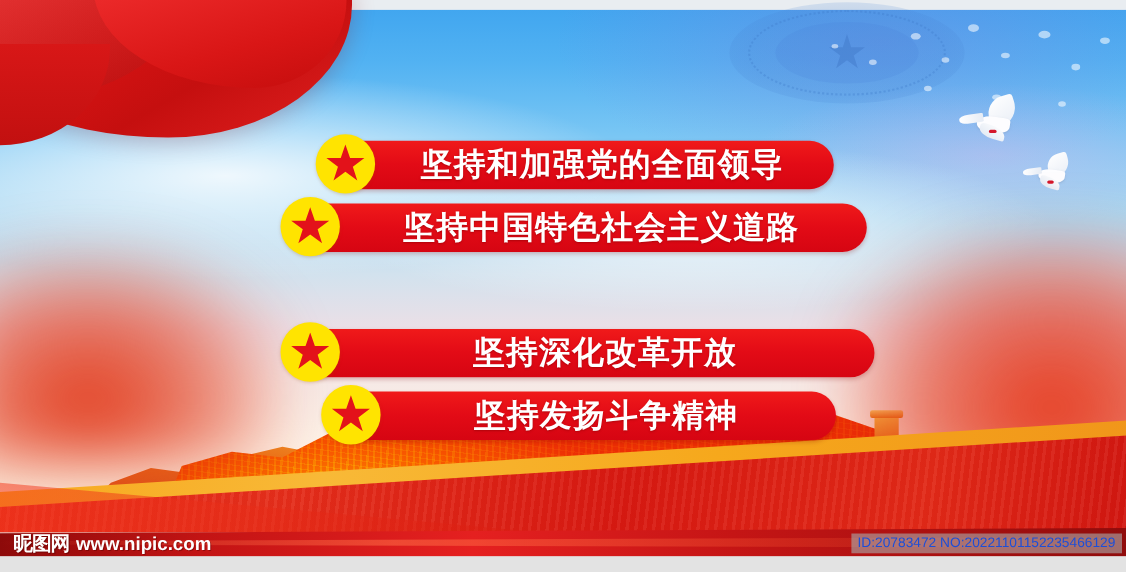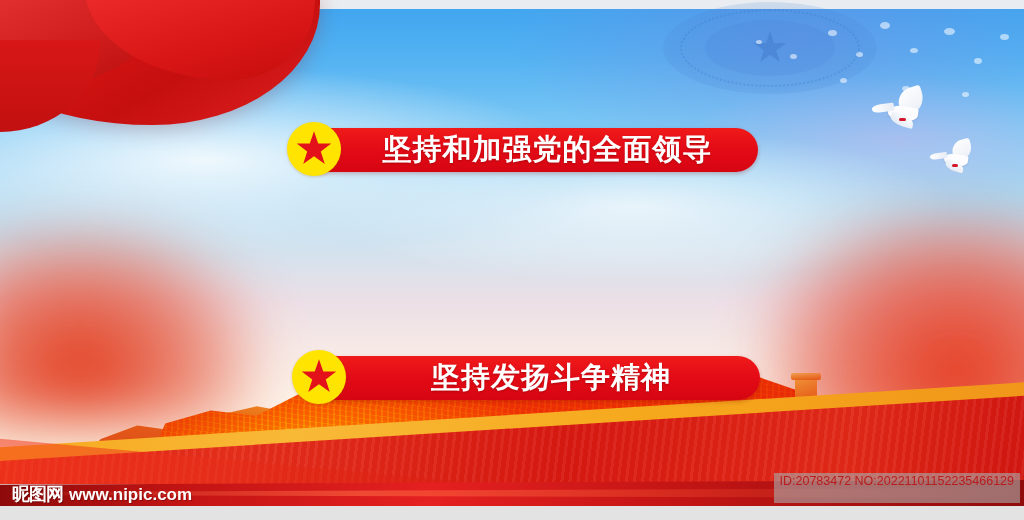--- a/index.html
+++ b/index.html
@@ -331,23 +331,23 @@
     font-weight: bold;
     color: #ffffff;
     letter-spacing: 0px;
     text-shadow: 1px 1px 0 rgba(90,0,0,0.45);
     line-height: 1;
   }
   .wm-id {
     position: absolute;
     right: 4px; bottom: 17px;
     background: rgba(170,170,170,0.62);
-    color: #b91c1c;
+    color: #1d4ed8;
     font-size: 12.5px;
-    padding: 1px 6px 14px 6px;
+    padding: 1px 6px 2px 6px;
     line-height: 1.2;
     letter-spacing: 0px;
     white-space: nowrap;
   }
 
   
   .top-strip {
     position: absolute;
     left: 0; top: 0;
     width: 1024px; height: 9px;
@@ -422,22 +422,36 @@
   <div class="banners">
 
     <div class="banner-row" style="left:291px; top:128px; width:455px;">
       <div class="bar"></div>
       <div class="bar-text">坚持和加强党的全面领导</div>
       <div class="star-badge">
           <div class="s"></div>
         </div>
     </div>
 
-
-
+    <div class="banner-row" style="left:259px; top:185px; width:517px;">
+      <div class="bar"></div>
+      <div class="bar-text">坚持中国特色社会主义道路</div>
+      <div class="star-badge">
+          <div class="s"></div>
+        </div>
+    </div>
+
+
+    <div class="banner-row" style="left:259px; top:299px; width:524px;">
+      <div class="bar"></div>
+      <div class="bar-text">坚持深化改革开放</div>
+      <div class="star-badge">
+          <div class="s"></div>
+        </div>
+    </div>
 
     <div class="banner-row" style="left:296px; top:356px; width:452px;text-align:center;">
       <div class="bar"></div>
       <div class="bar-text">坚持发扬斗争精神</div>
       <div class="star-badge">
           <div class="s"></div>
         </div>
     </div>
 
   </div>

